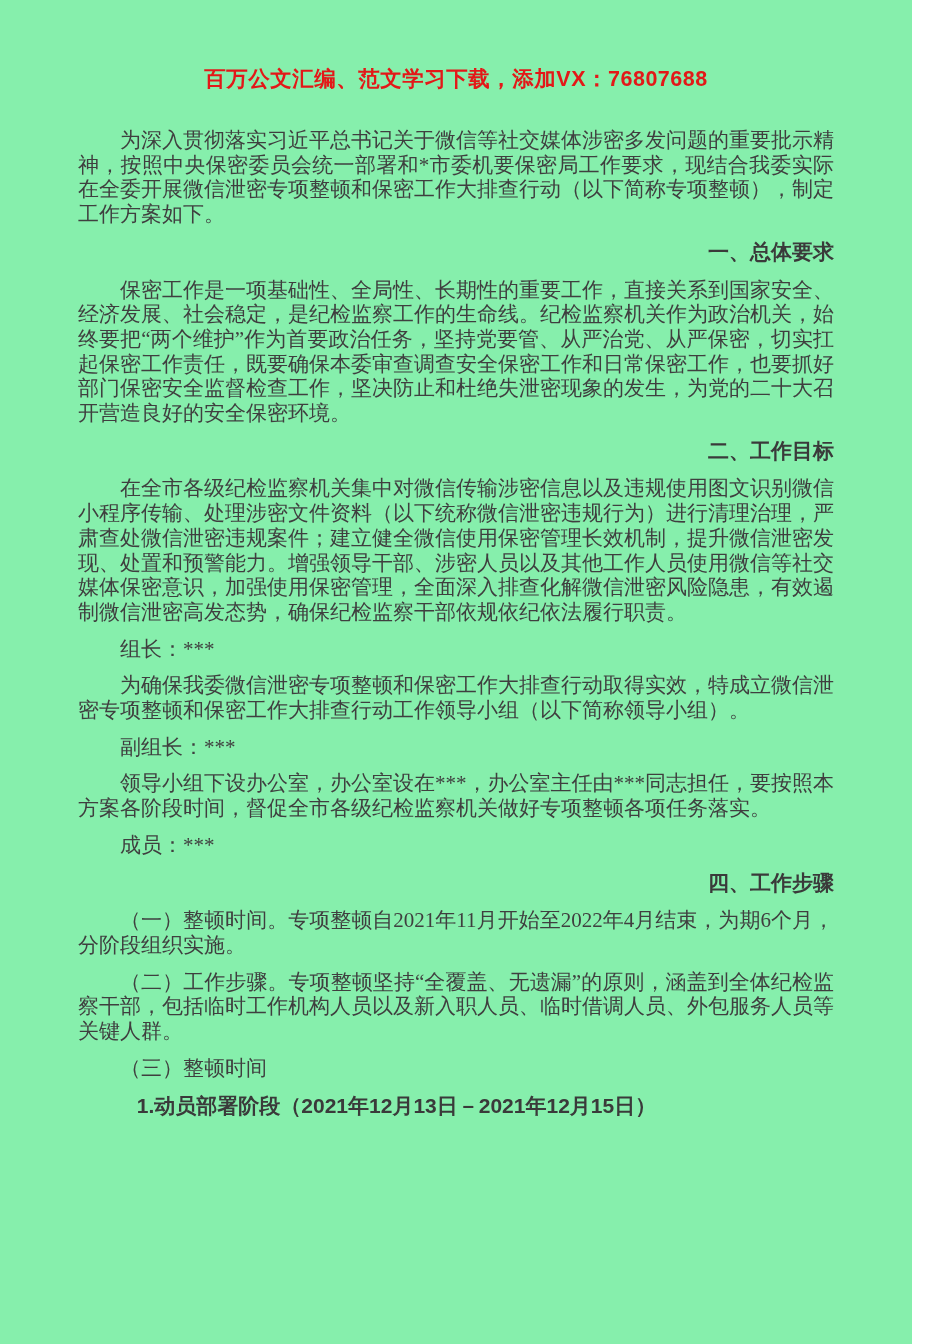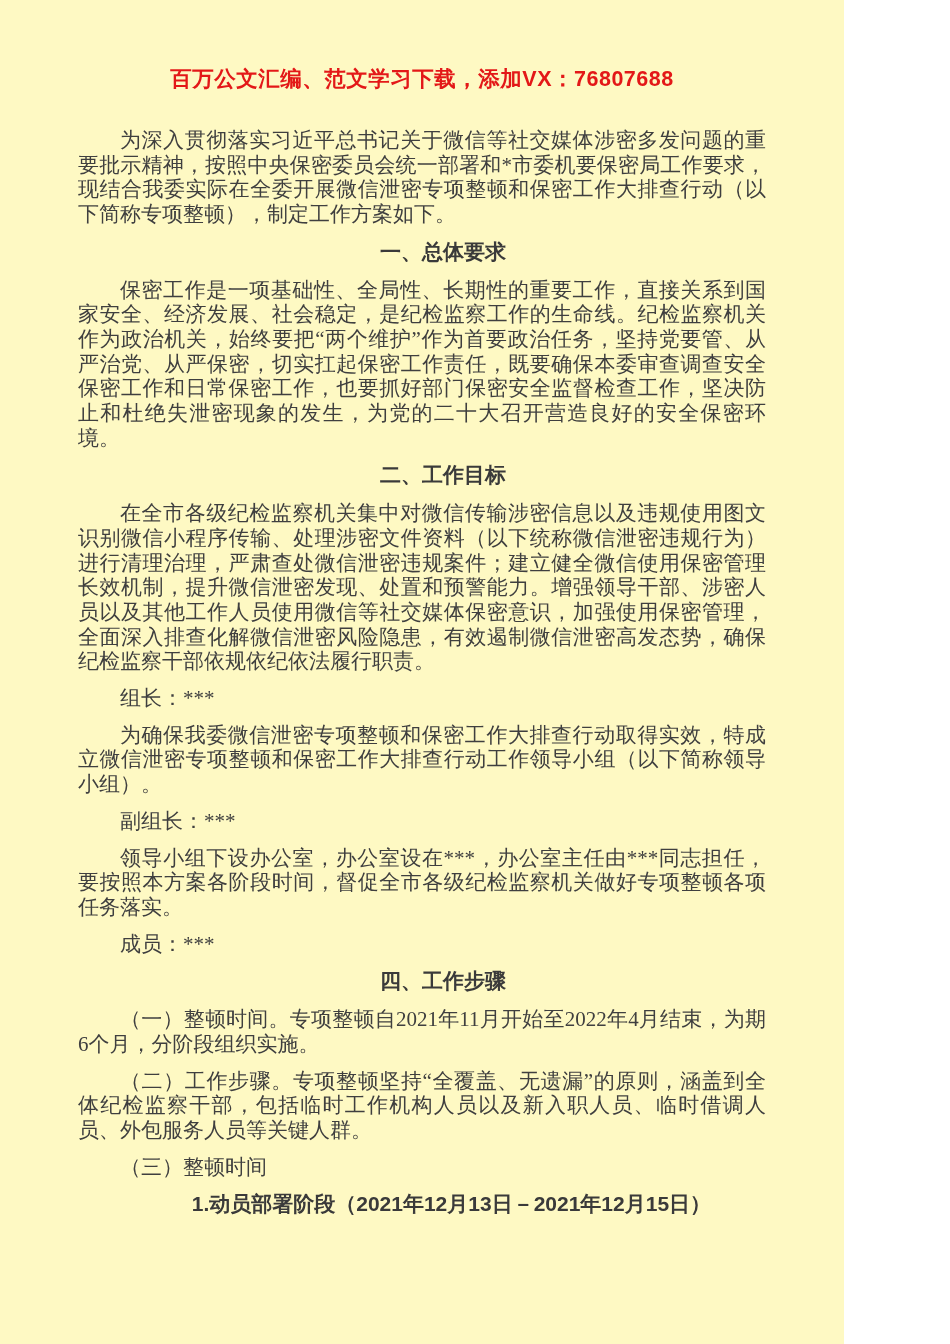--- a/index.html
+++ b/index.html
@@ -2,23 +2,23 @@
 <html lang="zh"><head>
 <meta charset="utf-8">
 <style>
   html, body {
     margin: 0;
     padding: 0;
     background: #ffffff;
   }
   .page {
     position: relative;
-    width: 844px;
+    width: 912px;
     height: 1344px;
-    background: #fef9c3;
+    background: #86efac;
     overflow: hidden;
   }
   .banner {
     margin-top: 66px;
     text-align: center;
     font-family: "Liberation Sans", "DejaVu Sans", sans-serif;
     font-weight: bold;
     font-size: 21.5px;
     line-height: 27px;
     color: #e31818;
@@ -35,29 +35,29 @@
     margin-top: 35px;
   }
   .para {
     margin: 12px 0;
     text-indent: 2em;
     text-align: justify;
   }
   .sec-heading {
     margin: 13px 0;
     text-indent: 2em;
-    text-align: center;
+    text-align: right;
     font-family: "Liberation Sans", "DejaVu Sans", sans-serif;
     font-weight: bold;
     color: #3a3a3a;
   }
   .num-heading {
     margin: 13px 0;
     text-indent: 2.8em;
-    text-align: center;
+    text-align: left;
     font-family: "Liberation Sans", "DejaVu Sans", sans-serif;
     font-weight: bold;
     color: #3a3a3a;
   }
 </style>
 </head>
 <body>
 
 <div class="page">
 

